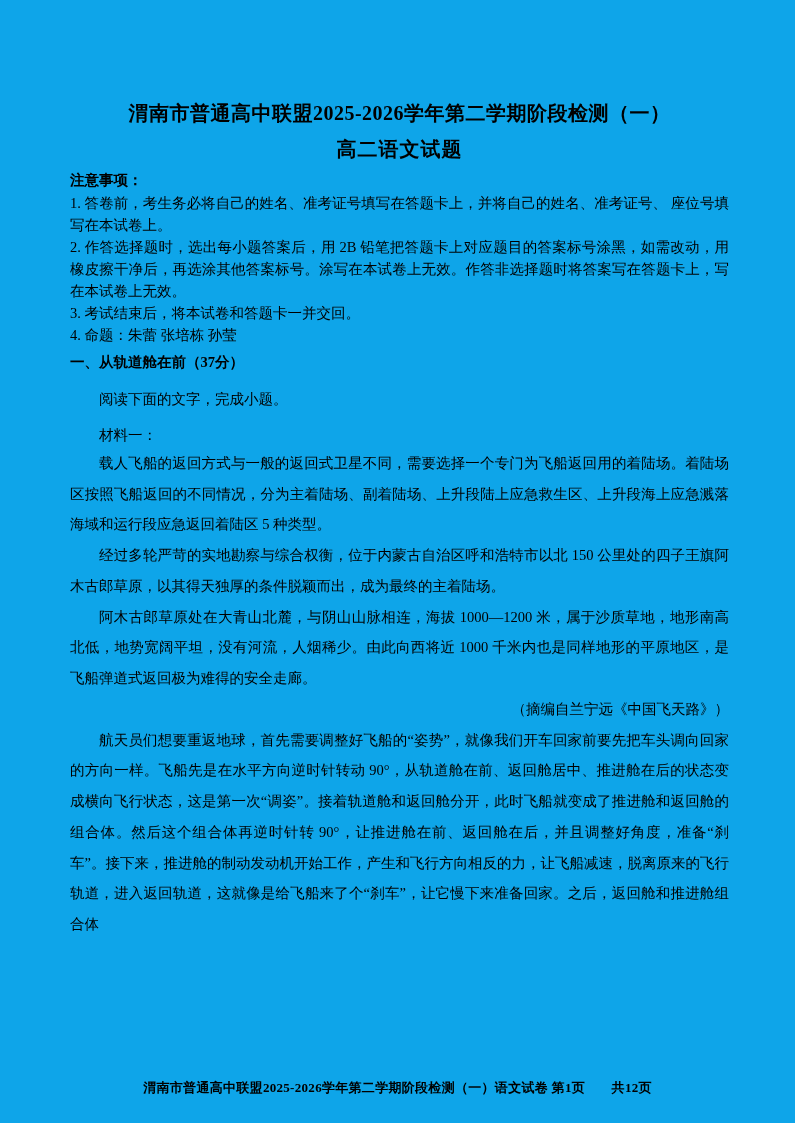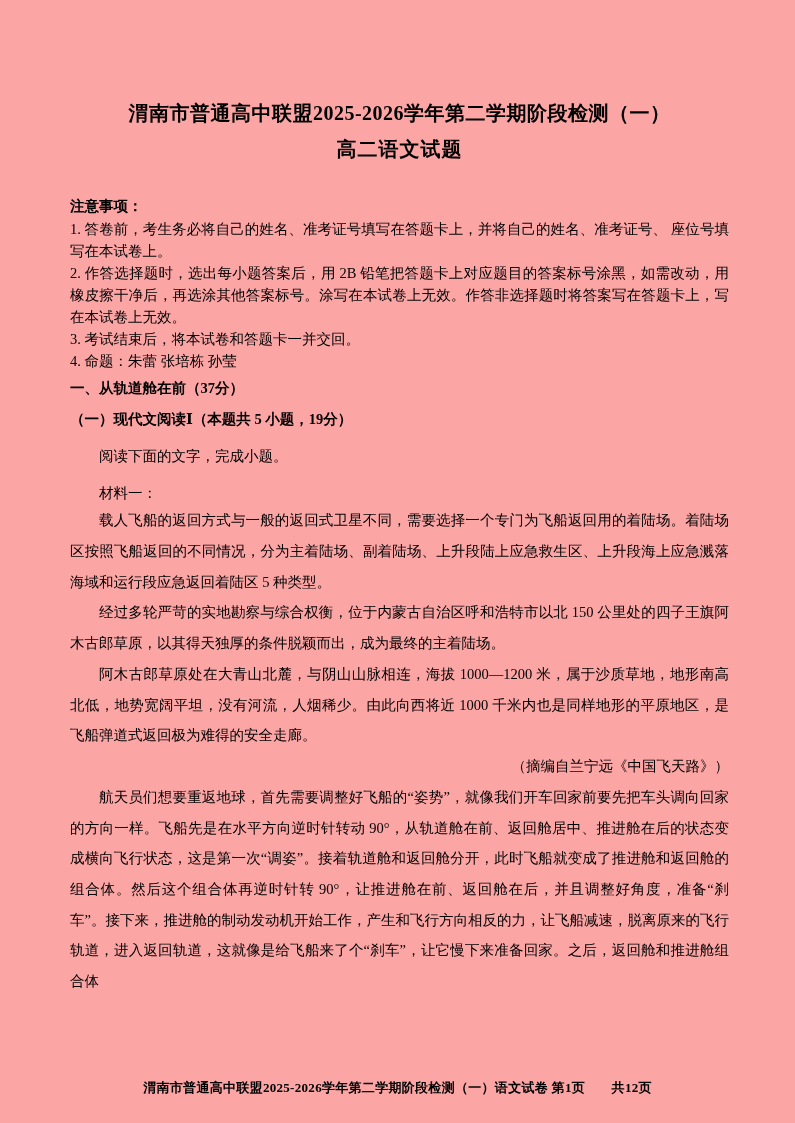--- a/index.html
+++ b/index.html
@@ -5,32 +5,32 @@
   * { margin:0; padding:0; box-sizing:border-box; }
   html, body { background:#ffffff; }
   body {
     width:795px; height:1123px; position:relative; overflow:hidden;
     font-family:"Liberation Serif","DejaVu Serif",serif;
     color:#000000;
   }
   .page {
     position:absolute; top:0; left:0; width:795px; height:1123px;
     padding:100px 66px 0 70px;
-    background:#fca5a5;
+    background:#0ea5e9;
   }
   .title {
     text-align:center; font-size:20px; font-weight:bold; line-height:1.35;
     letter-spacing:0.5px;
   }
   .subtitle {
     text-align:center; font-size:20px; font-weight:bold; margin-top:9px;
     letter-spacing:1px;
   }
   .notice-label {
-    font-size:14.5px; font-weight:bold; margin-top:33px; line-height:1.5;
+    font-size:14.5px; font-weight:bold; margin-top:7px; line-height:1.5;
   }
   .notice-item {
     font-size:14.5px; line-height:1.52; text-align:justify;
   }
   .section-heading {
     font-size:14.5px; font-weight:bold; line-height:1.6; margin-top:5px;
   }
   .subsection-heading {
     font-size:14.5px; font-weight:bold; line-height:1.6; margin-top:8px;
   }
@@ -60,21 +60,20 @@
   <div class="title">渭南市普通高中联盟2025-2026学年第二学期阶段检测（一）</div>
   <div class="subtitle">高二语文试题</div>
 
   <div class="notice-label">注意事项：</div>
   <div class="notice-item">1. 答卷前，考生务必将自己的姓名、准考证号填写在答题卡上，并将自己的姓名、准考证号、 座位号填写在本试卷上。</div>
   <div class="notice-item">2. 作答选择题时，选出每小题答案后，用 2B 铅笔把答题卡上对应题目的答案标号涂黑，如需改动，用橡皮擦干净后，再选涂其他答案标号。涂写在本试卷上无效。作答非选择题时将答案写在答题卡上，写在本试卷上无效。</div>
   <div class="notice-item">3. 考试结束后，将本试卷和答题卡一并交回。</div>
   <div class="notice-item">4. 命题：朱蕾  张培栋  孙莹</div>
 
   <div class="section-heading">一、从轨道舱在前（37分）</div>
-  <div class="subsection-heading">（一）现代文阅读Ⅰ（本题共 5 小题，19分）</div>
 
   <div class="instruction">阅读下面的文字，完成小题。</div>
 
   <div class="material-label">材料一：</div>
   <div class="material-para">载人飞船的返回方式与一般的返回式卫星不同，需要选择一个专门为飞船返回用的着陆场。着陆场区按照飞船返回的不同情况，分为主着陆场、副着陆场、上升段陆上应急救生区、上升段海上应急溅落海域和运行段应急返回着陆区 5 种类型。</div>
   <div class="material-para">经过多轮严苛的实地勘察与综合权衡，位于内蒙古自治区呼和浩特市以北 150 公里处的四子王旗阿木古郎草原，以其得天独厚的条件脱颖而出，成为最终的主着陆场。</div>
   <div class="material-para">阿木古郎草原处在大青山北麓，与阴山山脉相连，海拔 1000—1200 米，属于沙质草地，地形南高北低，地势宽阔平坦，没有河流，人烟稀少。由此向西将近 1000 千米内也是同样地形的平原地区，是飞船弹道式返回极为难得的安全走廊。</div>
   <div class="attribution">（摘编自兰宁远《中国飞天路》）</div>
 
   <div class="material-para">航天员们想要重返地球，首先需要调整好飞船的“姿势”，就像我们开车回家前要先把车头调向回家的方向一样。飞船先是在水平方向逆时针转动 90°，从轨道舱在前、返回舱居中、推进舱在后的状态变成横向飞行状态，这是第一次“调姿”。接着轨道舱和返回舱分开，此时飞船就变成了推进舱和返回舱的组合体。然后这个组合体再逆时针转 90°，让推进舱在前、返回舱在后，并且调整好角度，准备“刹车”。接下来，推进舱的制动发动机开始工作，产生和飞行方向相反的力，让飞船减速，脱离原来的飞行轨道，进入返回轨道，这就像是给飞船来了个“刹车”，让它慢下来准备回家。之后，返回舱和推进舱组合体</div>

